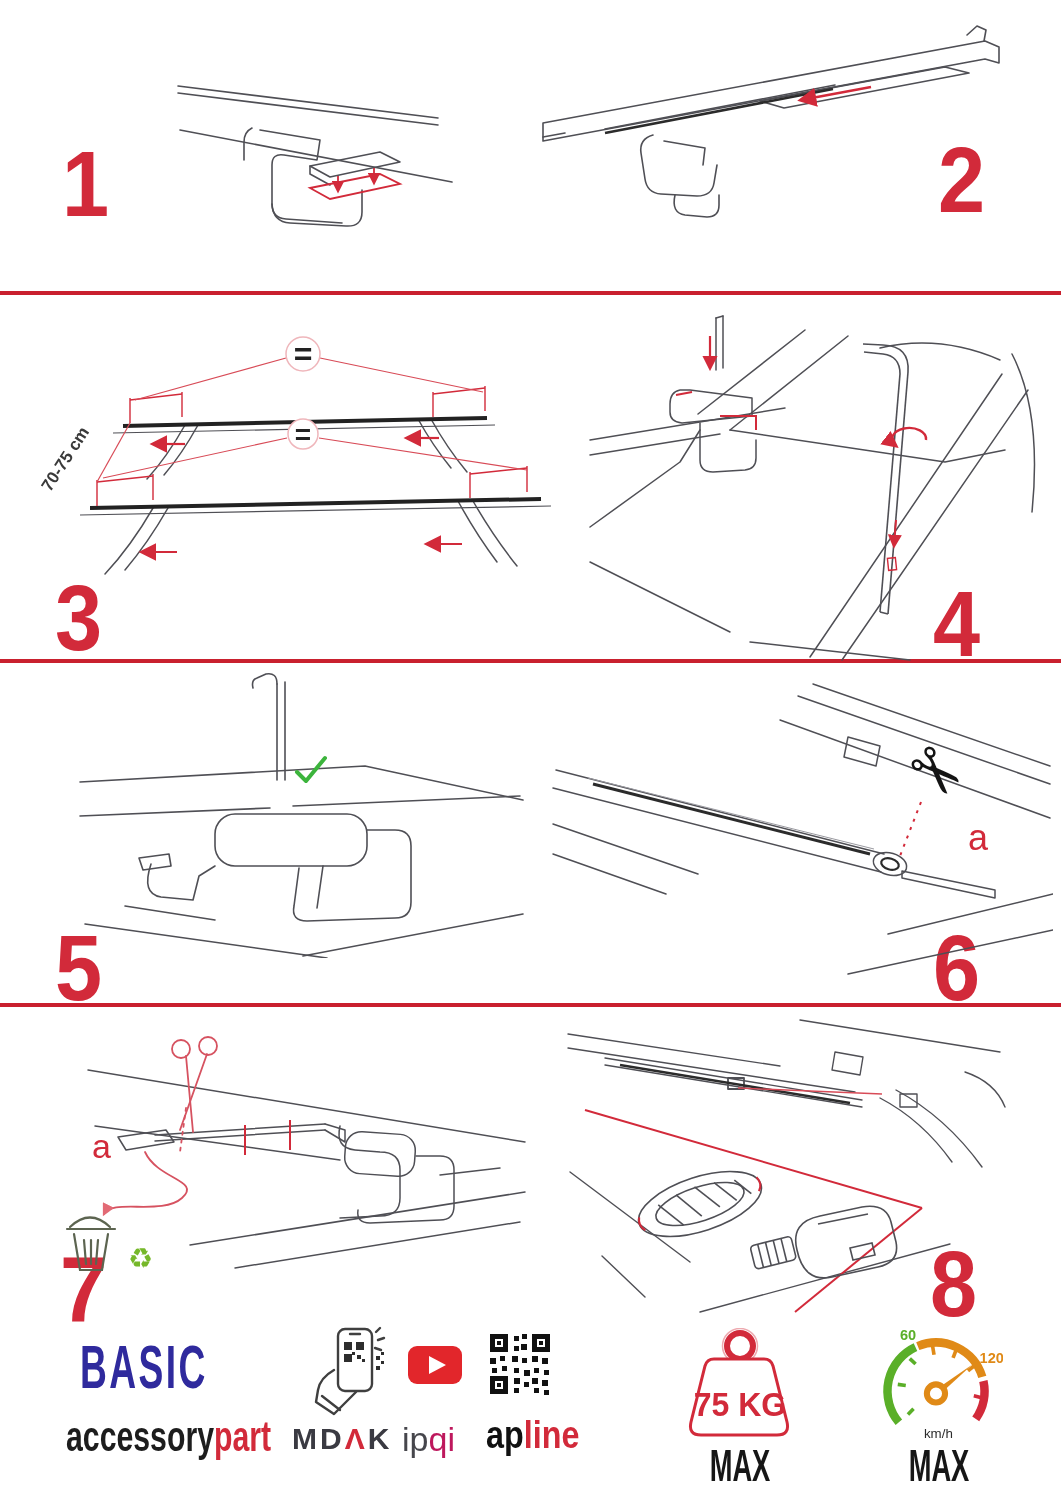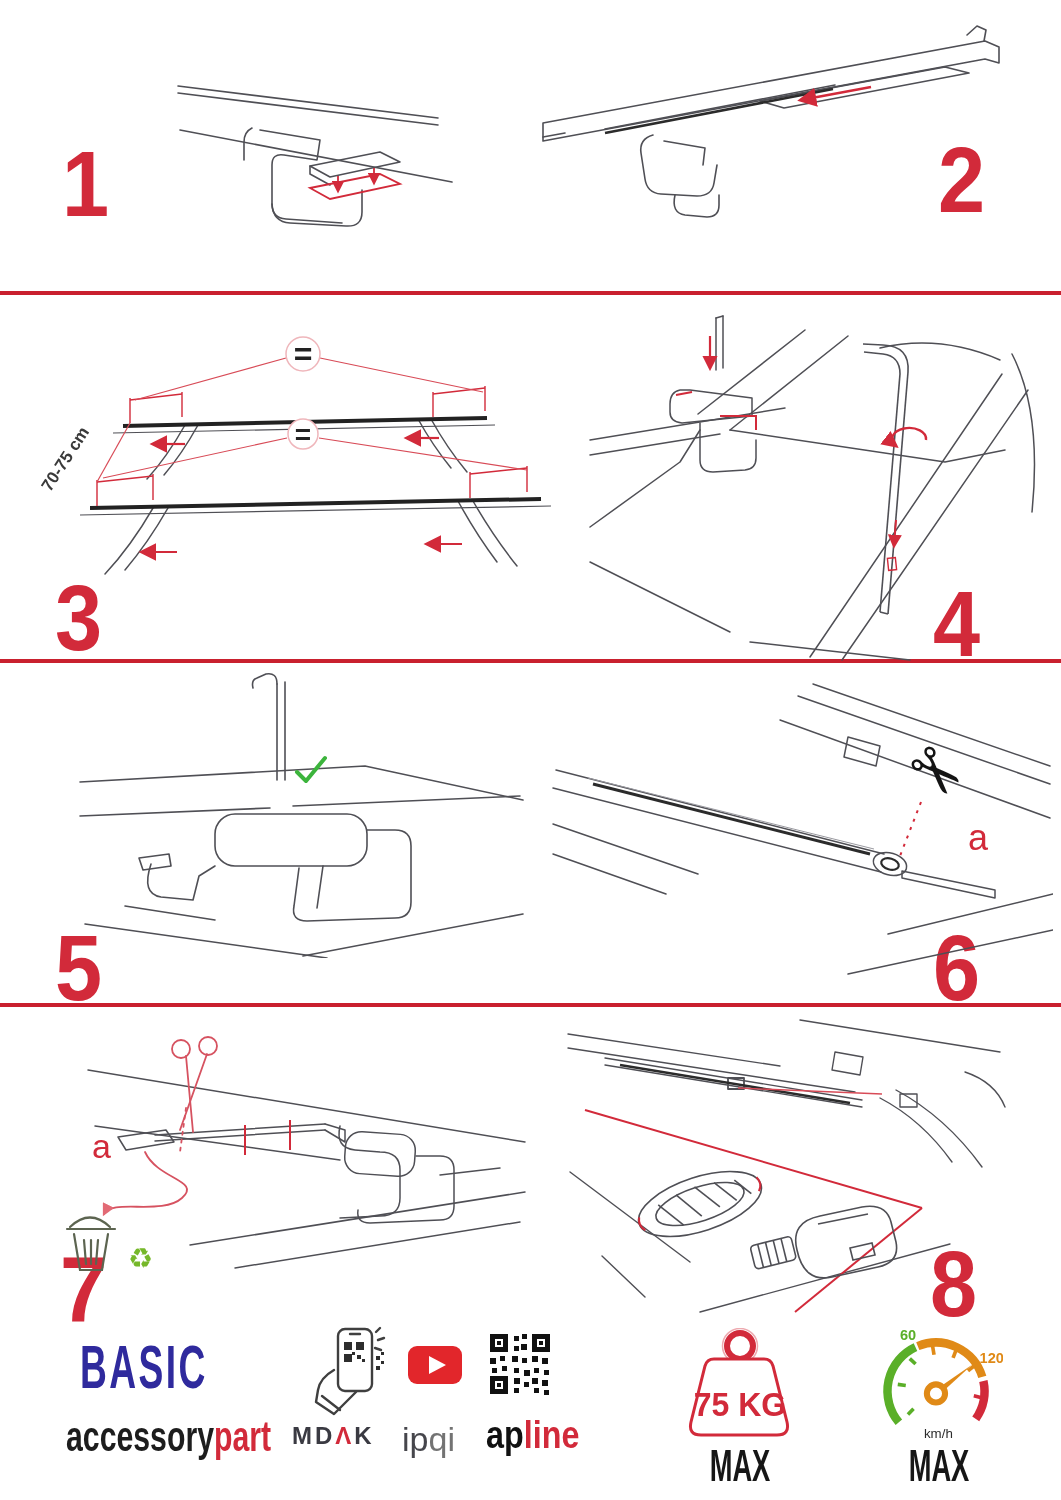--- a/index.html
+++ b/index.html
@@ -7,25 +7,25 @@
         font-family:"Liberation Sans",sans-serif;}
   .divider{position:absolute;left:0;width:1061px;height:4px;background:#c9202e;}
   .step-num{position:absolute;font-size:92px;line-height:1;font-weight:bold;color:#d22a3a;
             transform:scaleX(.92);transform-origin:left top;}
   .draw{position:absolute;}
   .logo-basic{position:absolute;left:80px;top:1336px;font-size:62px;font-weight:bold;
               color:#2f2a9d;letter-spacing:4px;transform:scaleX(.6);transform-origin:left top;line-height:1;}
   .logo-ap{position:absolute;left:66px;top:1416px;font-size:42px;font-weight:bold;
            transform:scaleX(.72);transform-origin:left top;line-height:1;}
   .logo-ap .k{color:#1d1d1d}.logo-ap .r{color:#d22a3a}
-  .logo-mdak{position:absolute;left:292px;top:1424px;font-size:24px;font-weight:bold;
+  .logo-mdak{position:absolute;left:292px;top:1424px;font-size:30px;font-weight:bold;
              letter-spacing:3px;color:#3a3a42;line-height:1;}
   .logo-mdak .r{color:#d22a3a}
   .logo-ipqi{position:absolute;left:402px;top:1422px;font-size:34px;color:#46464c;line-height:1;}
-  .logo-ipqi .r{color:#737373}
+  .logo-ipqi .r{color:#be185d}
   .logo-apline{position:absolute;left:486px;top:1416px;font-size:38px;font-weight:bold;
                transform:scaleX(.85);transform-origin:left top;line-height:1;}
   .logo-apline .k{color:#111}.logo-apline .r{color:#d22a3a}
   .max-label{position:absolute;font-size:44px;font-weight:bold;color:#161616;text-align:center;
              transform:scaleX(.62);transform-origin:center top;line-height:1;}
 </style>
 </head>
 <body>
 
 <div id="page">

